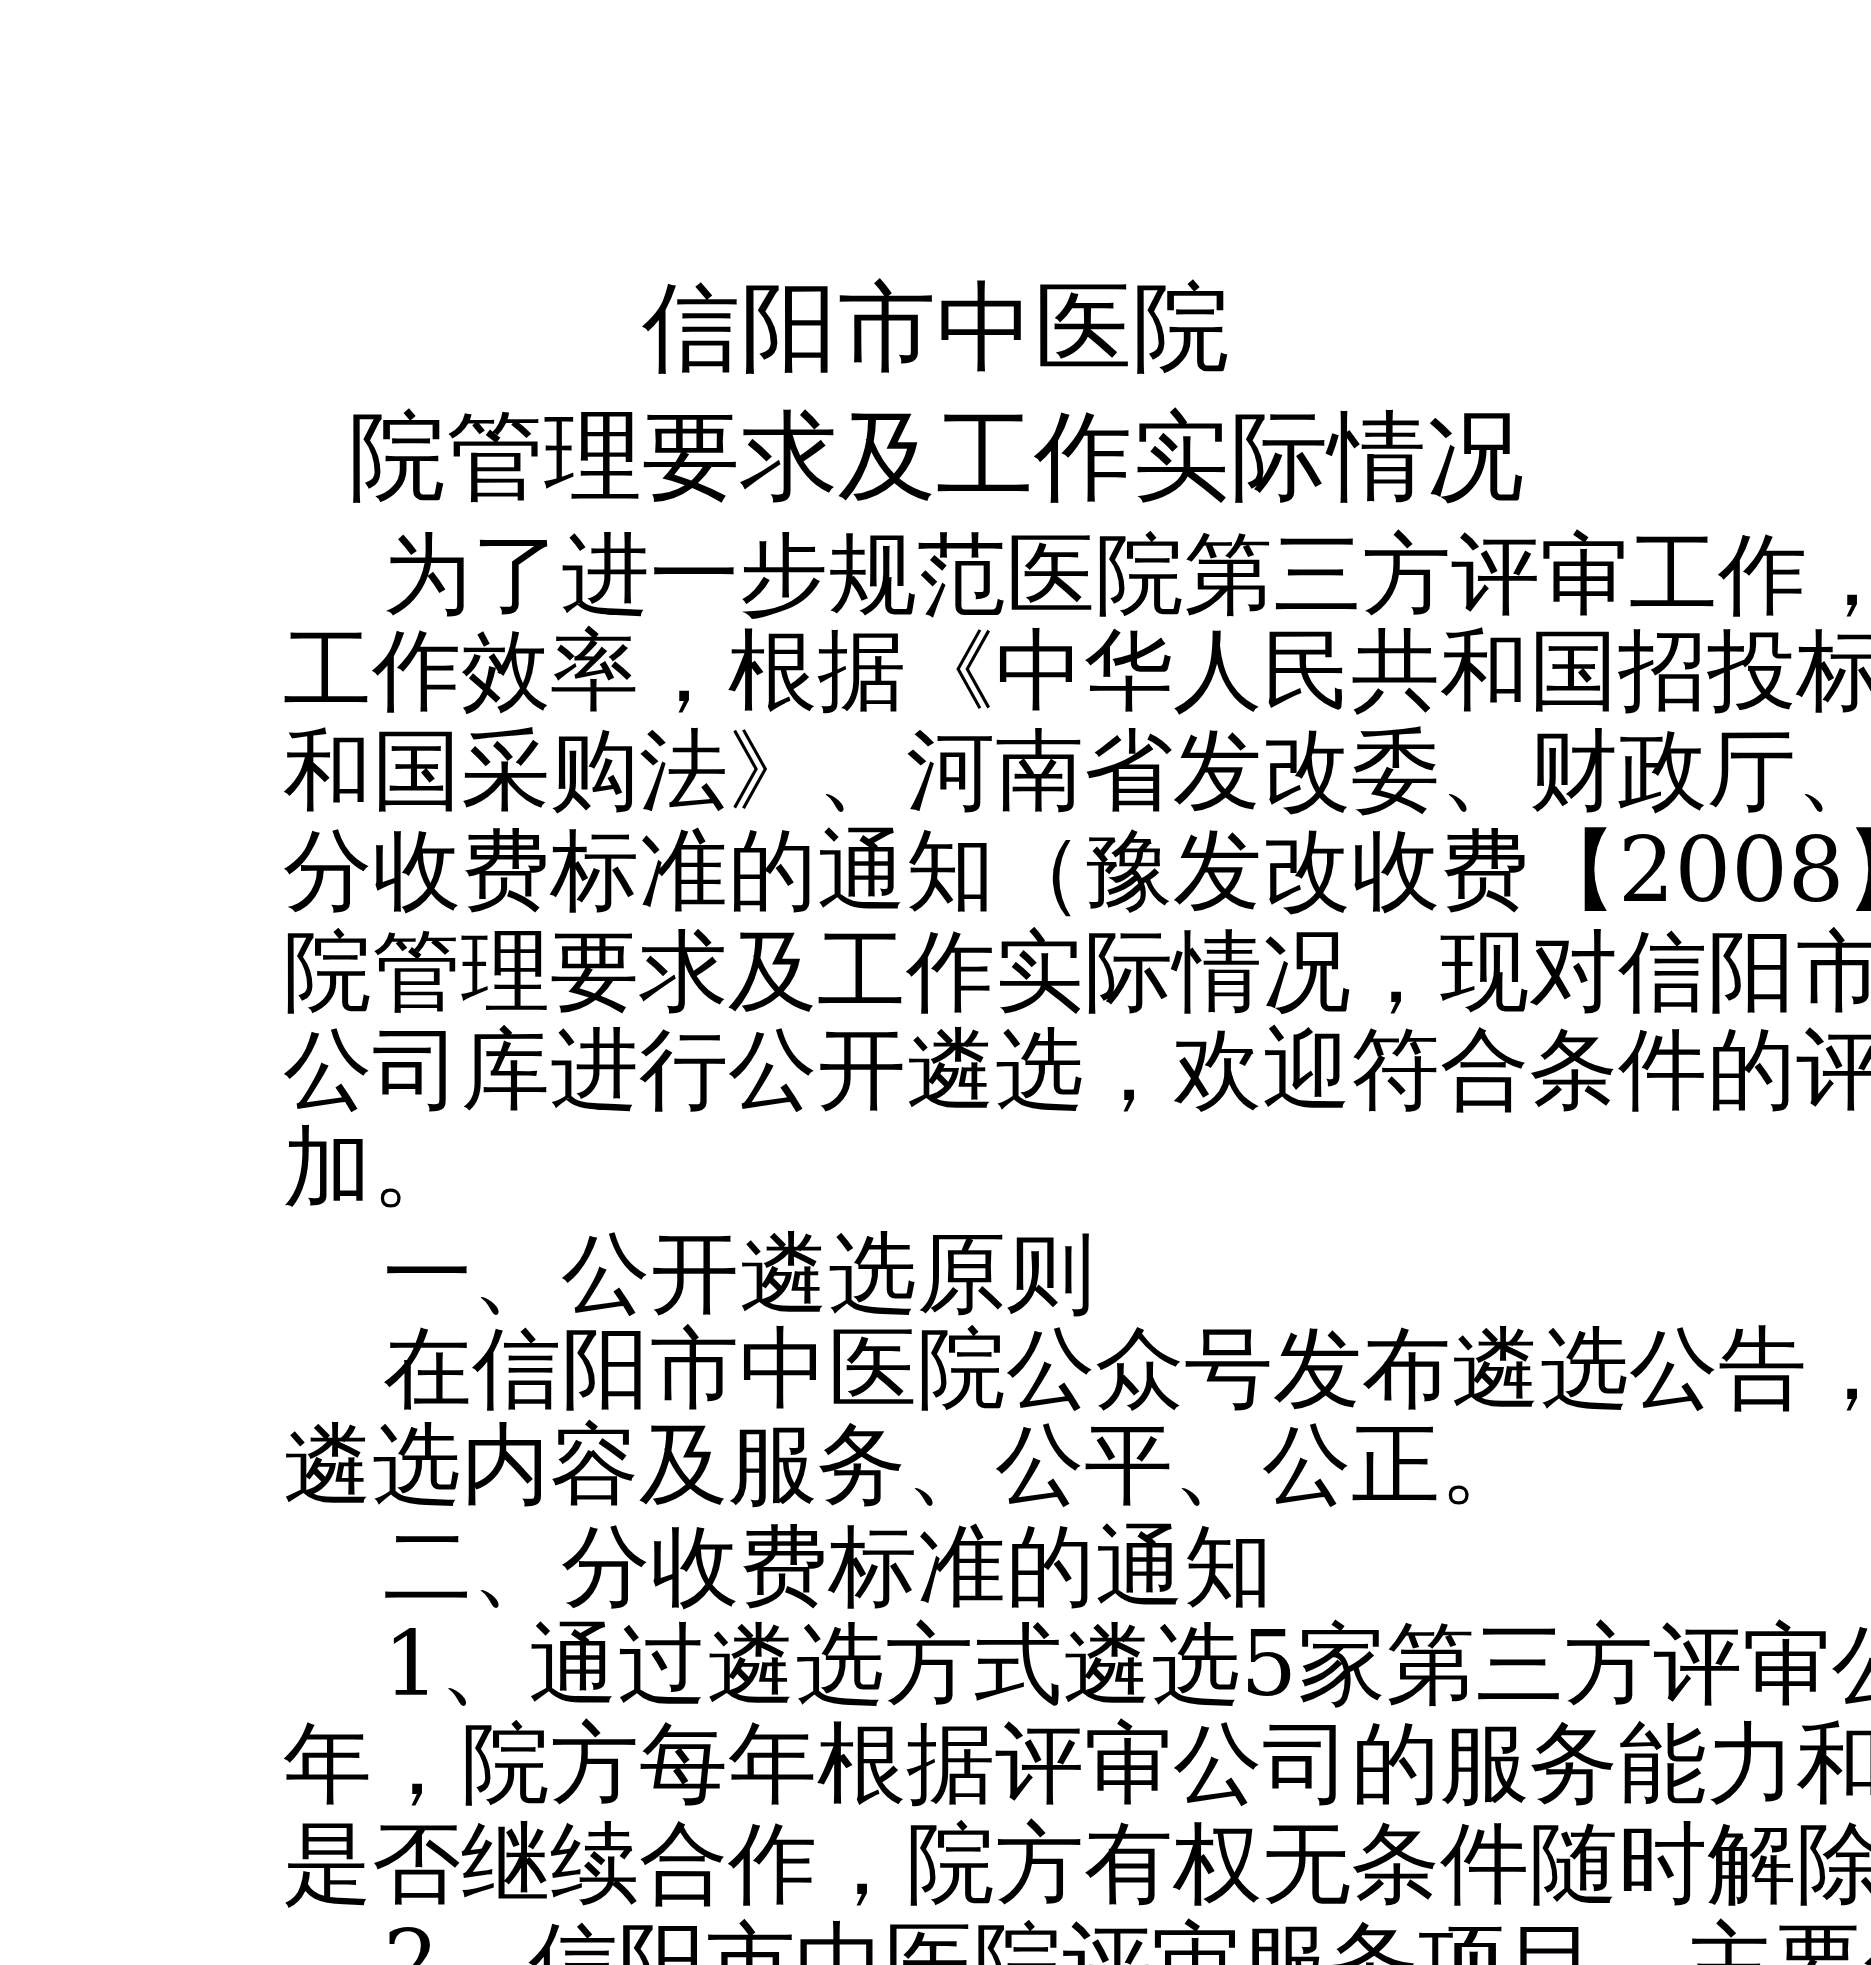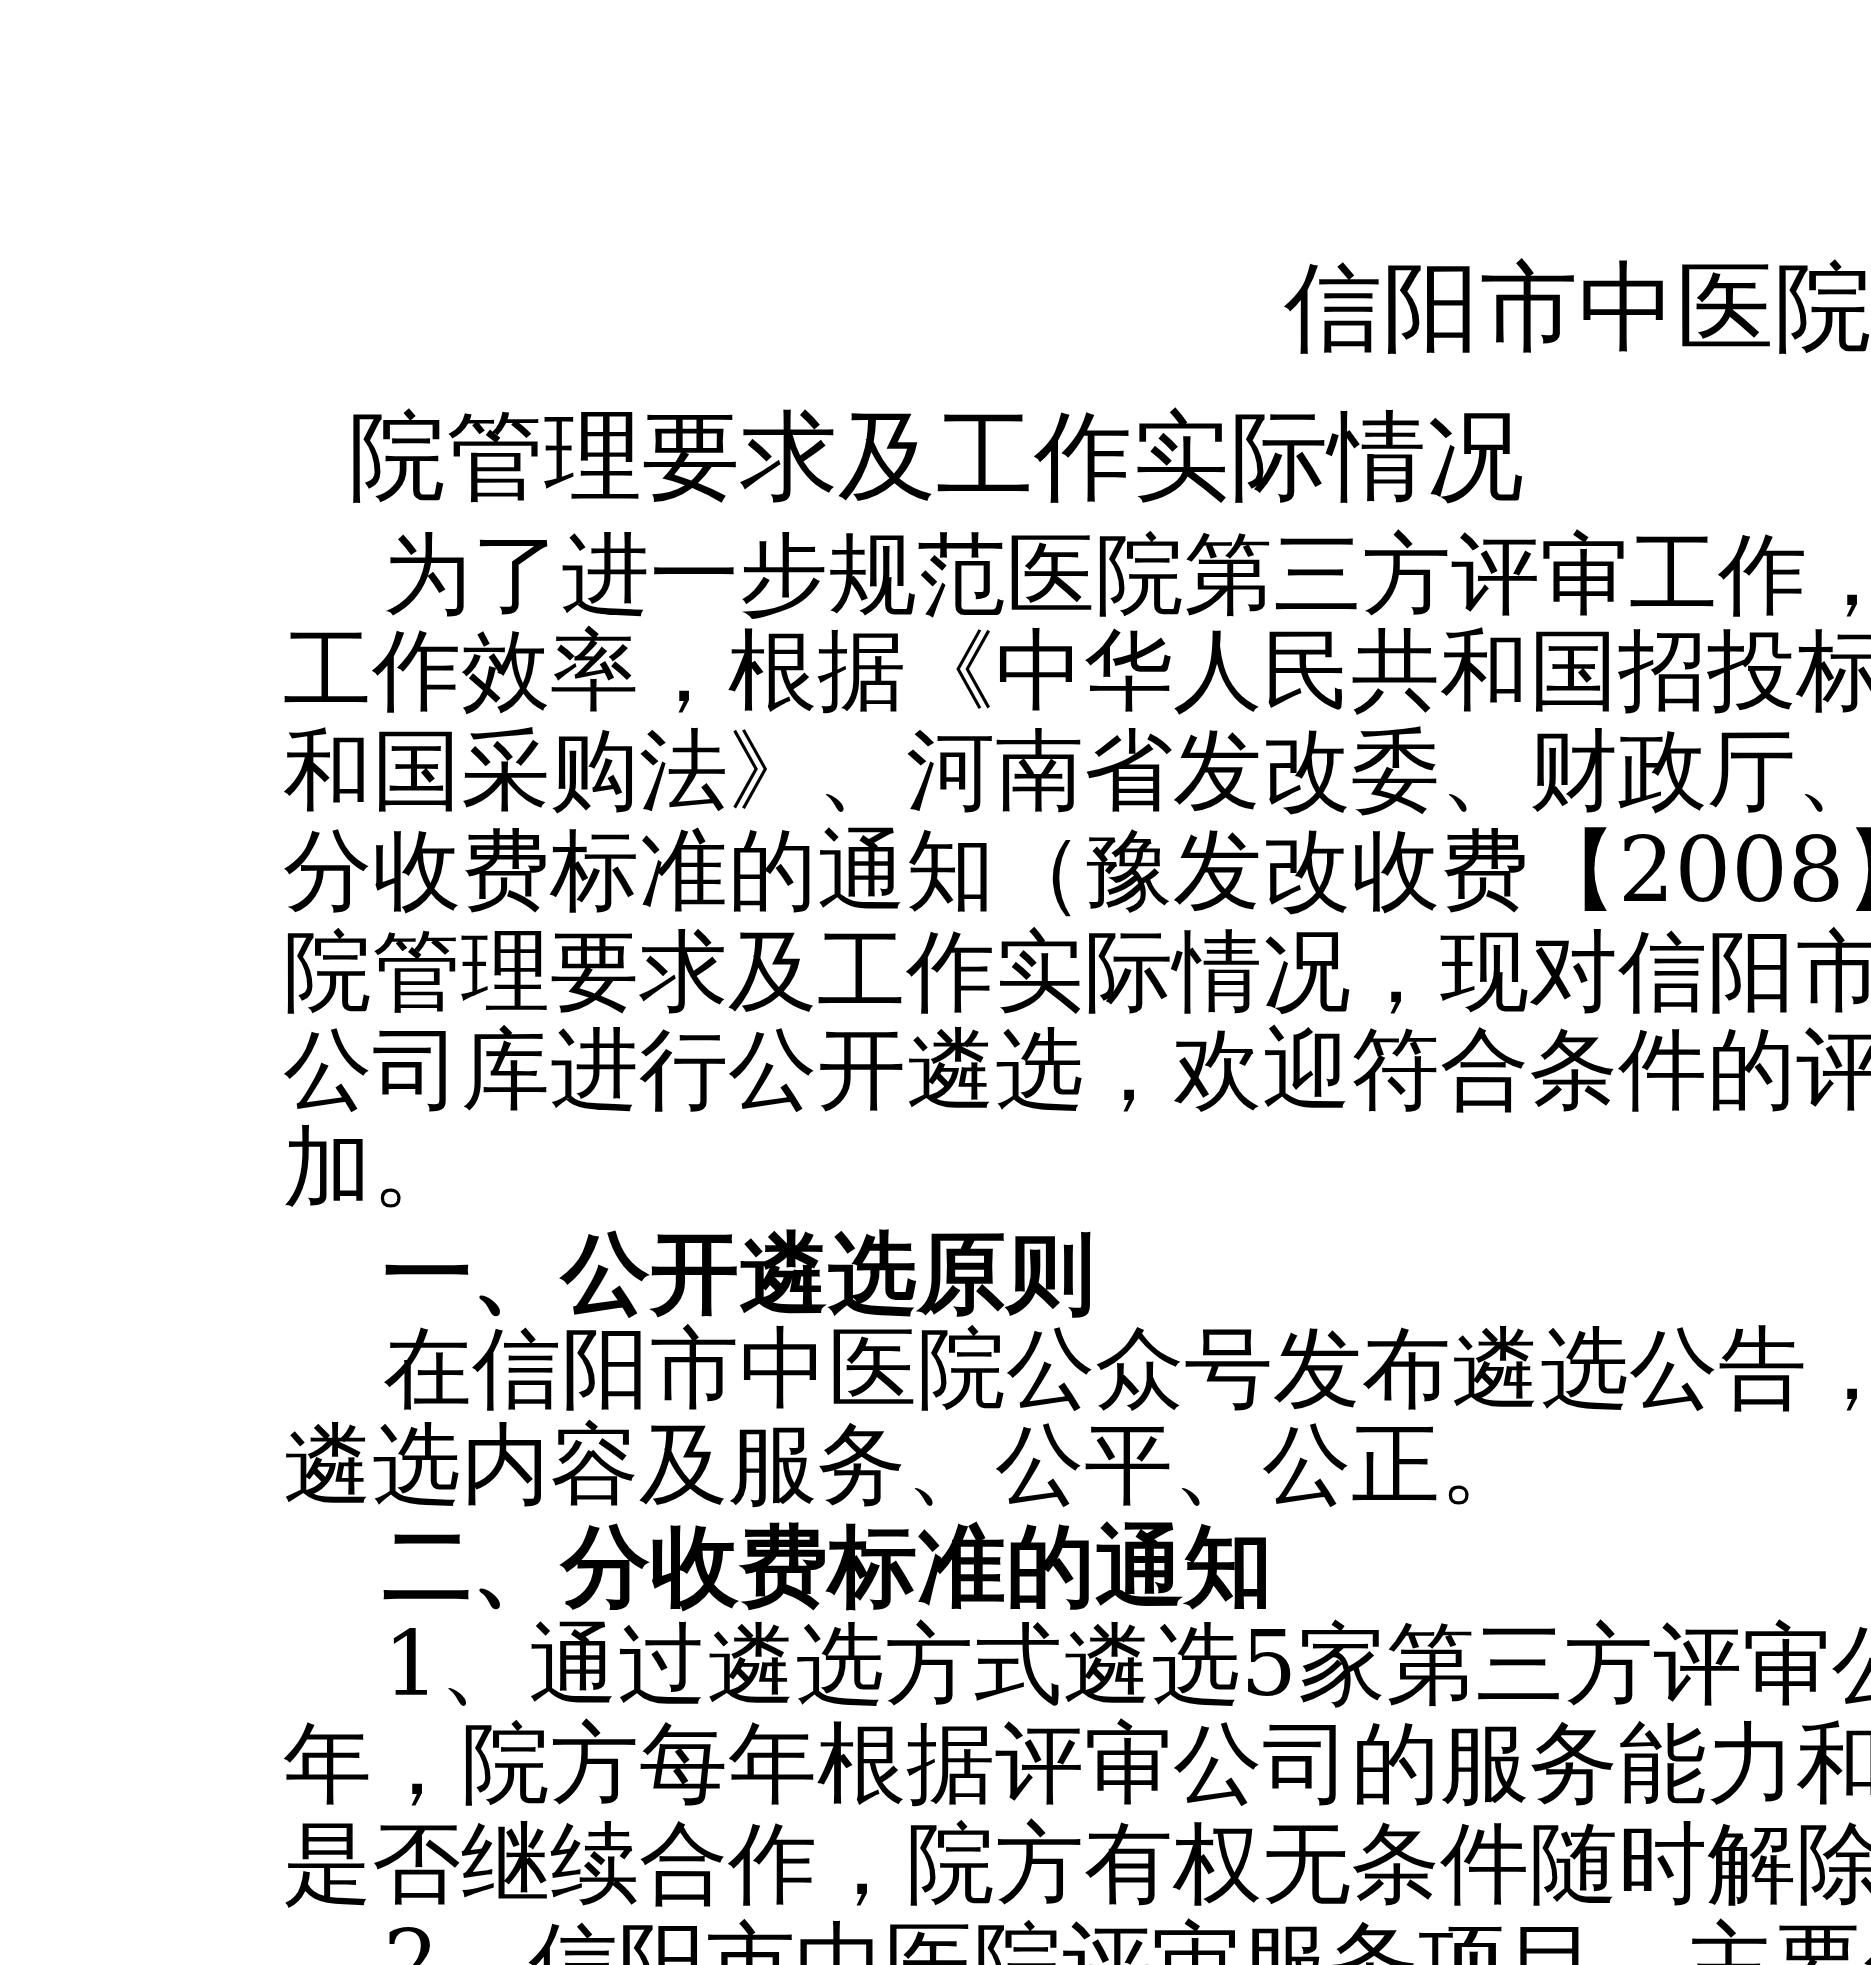--- a/index.html
+++ b/index.html
@@ -2,28 +2,28 @@
 <html style="font-size:6.3px"><head>
 <meta charset="utf-8">
 <style>
   html, body { margin:0; padding:0; background:#ffffff; }
   body { width:1872px; height:2647px; position:relative; overflow:hidden;
          font-family:"DejaVu Serif","Liberation Serif",serif; color:#000; }
   .line { position:absolute; left:283px; white-space:nowrap; font-size:89px; line-height:102px; }
   .indent { left:383px; }
   .title { position:absolute; left:0; width:1872px; text-align:center; white-space:nowrap;
            font-size:98px; line-height:118px; }
-  .heading { font-family:"DejaVu Sans","Liberation Sans",sans-serif; font-weight:bold; }
+  .heading { font-family:"DejaVu Sans","Liberation Sans",sans-serif; font-weight:normal; }
   .just { width:1309px; text-align-last:justify; text-align:justify; }
 </style>
 </head>
 <body>
 
 <div>
-  <div class="title" style="top:248px;text-align:right;">信阳市中医院</div>
+  <div class="title" style="top:268px;">信阳市中医院</div>
   <div class="title" style="top:397px;">院管理要求及工作实际情况</div>
 
   <div>
     <div class="line indent" style="top:523px;">为了进一步规范医院第三方评审工作，提高采购质量和</div>
     <div class="line just" style="top:619px;">工作效率，根据《中华人民共和国招投标法》、《中华人民共</div>
     <div class="line just" style="top:719px;">和国采购法》、河南省发改委、财政厅、监察厅关于降低部</div>
     <div class="line just" style="top:819px;">分收费标准的通知（豫发改收费【2008】2510号），结合医</div>
     <div class="line just" style="top:920px;">院管理要求及工作实际情况，现对信阳市中医院第三方评审</div>
     <div class="line just" style="top:1018px;">公司库进行公开遴选，欢迎符合条件的评审公司前来报名参</div>
     <div class="line" style="top:1116px;">加。</div>

